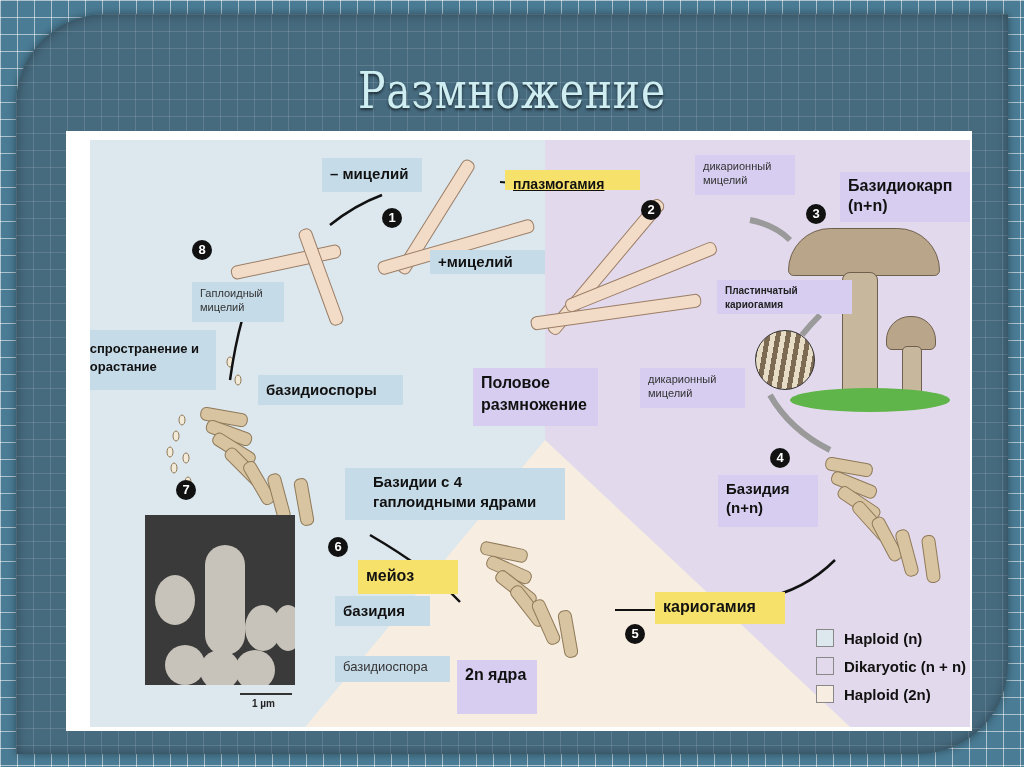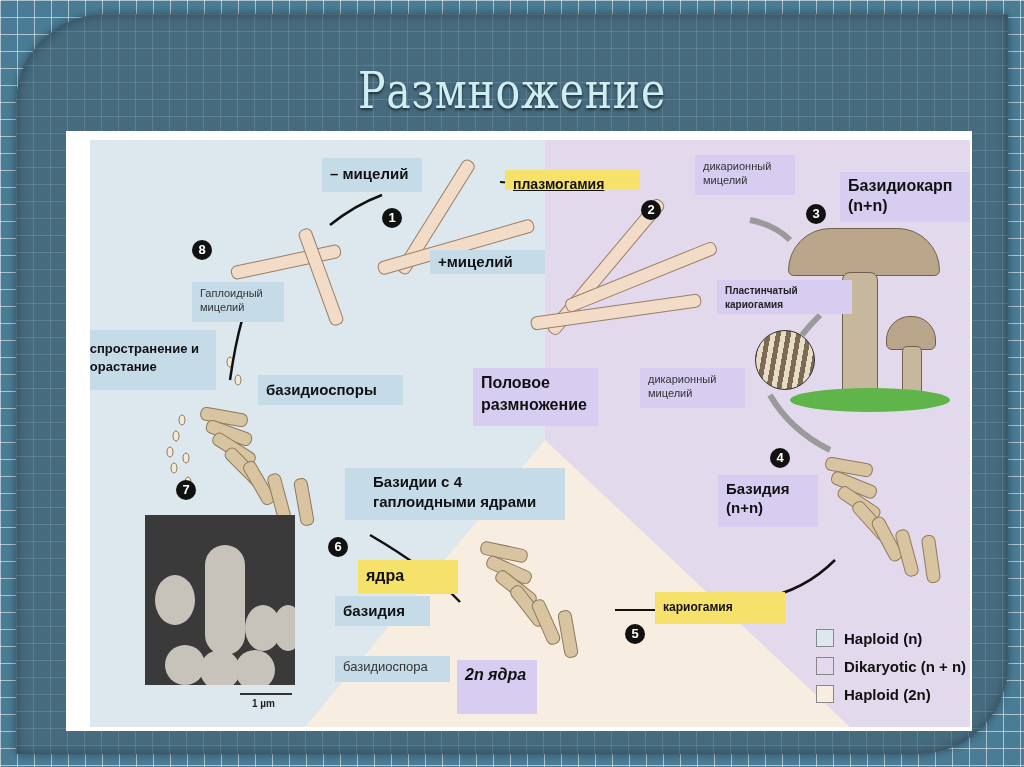--- a/index.html
+++ b/index.html
@@ -148,25 +148,25 @@
   <div class="lbl purple small" style="left:605px;top:15px;width:100px;height:40px;">дикарионный мицелий</div>
   <div class="lbl purple" style="left:750px;top:32px;width:130px;height:50px;font-size:16px;line-height:20px;">Базидиокарп (n+n)</div>
   <div class="lbl purple small" style="left:627px;top:140px;width:135px;height:34px;font-size:10px;font-weight:bold;color:#222;">Пластинчатый кариогамия</div>
   <div class="lbl blue small" style="left:65px;top:142px;width:92px;height:40px;margin-left:37px;">Гаплоидный мицелий</div>
   <div class="lbl blue" style="left:-24px;top:190px;width:150px;height:60px;font-size:13px;line-height:18px;padding-top:10px;">Распространение и прорастание</div>
   <div class="lbl blue" style="left:168px;top:235px;width:145px;height:30px;font-size:15px;line-height:22px;">базидиоспоры</div>
   <div class="lbl purple" style="left:383px;top:228px;width:125px;height:58px;font-size:16px;line-height:22px;">Половое размножение</div>
   <div class="lbl purple small" style="left:550px;top:228px;width:105px;height:40px;">дикарионный мицелий</div>
   <div class="lbl blue" style="left:255px;top:328px;width:220px;height:52px;font-size:15px;line-height:20px;padding-left:28px;">Базидии с 4 гаплоидными ядрами</div>
   <div class="lbl purple" style="left:628px;top:335px;width:100px;height:52px;font-size:15px;line-height:19px;">Базидия (n+n)</div>
-  <div class="lbl yellow" style="left:268px;top:420px;width:100px;height:34px;font-size:16px;line-height:24px;">ядра</div>
-  <div class="lbl yellow" style="left:565px;top:452px;width:130px;height:32px;font-size:12px;line-height:22px;">кариогамия</div>
+  <div class="lbl yellow" style="left:268px;top:420px;width:100px;height:34px;font-size:16px;line-height:24px;">мейоз</div>
+  <div class="lbl yellow" style="left:565px;top:452px;width:130px;height:32px;font-size:16px;line-height:22px;">кариогамия</div>
   <div class="lbl blue" style="left:245px;top:456px;width:95px;height:30px;font-size:15px;line-height:22px;">базидия</div>
   <div class="lbl blue small" style="left:245px;top:516px;width:115px;height:26px;font-size:13px;">базидиоспора</div>
-  <div class="lbl purple" style="left:367px;top:520px;width:80px;height:54px;font-size:16px;line-height:22px;font-style:italic;">2n ядра</div>
+  <div class="lbl purple" style="left:367px;top:520px;width:80px;height:54px;font-size:16px;line-height:22px;">2n ядра</div>
 
   <div class="step" style="left:292px;top:68px;">1</div>
   <div class="step" style="left:551px;top:60px;">2</div>
   <div class="step" style="left:716px;top:64px;">3</div>
   <div class="step" style="left:680px;top:308px;">4</div>
   <div class="step" style="left:535px;top:484px;">5</div>
   <div class="step" style="left:238px;top:397px;">6</div>
   <div class="step" style="left:86px;top:340px;">7</div>
   <div class="step" style="left:102px;top:100px;">8</div>
 

